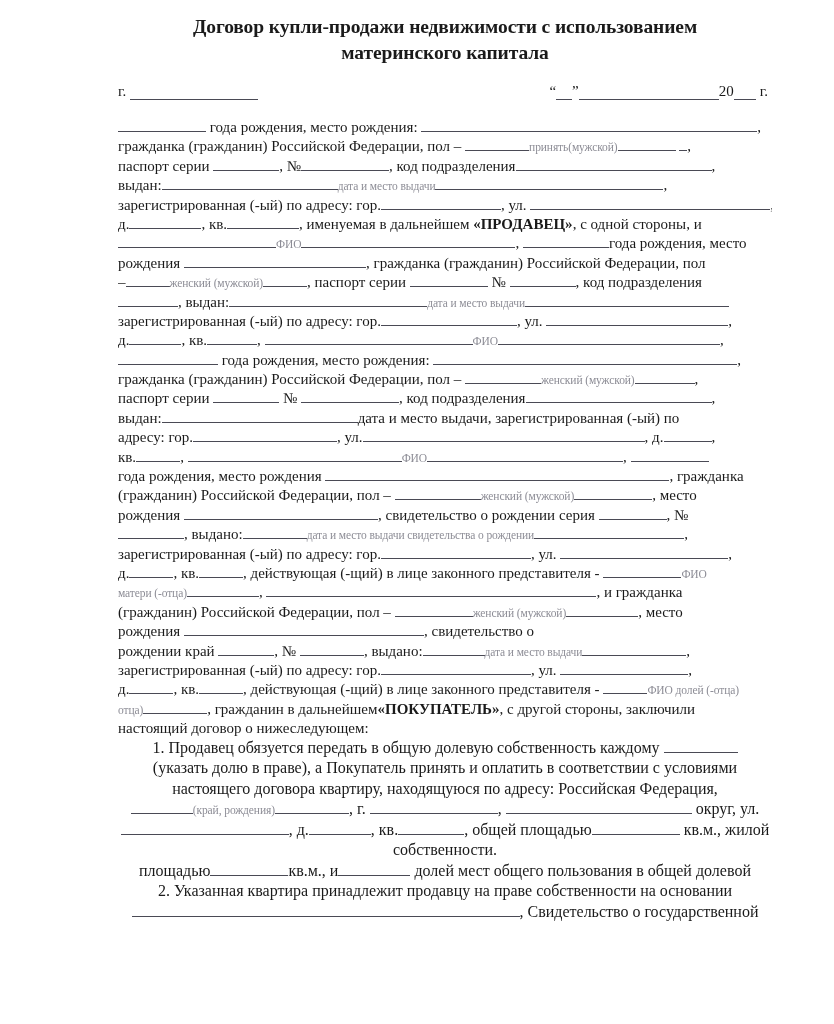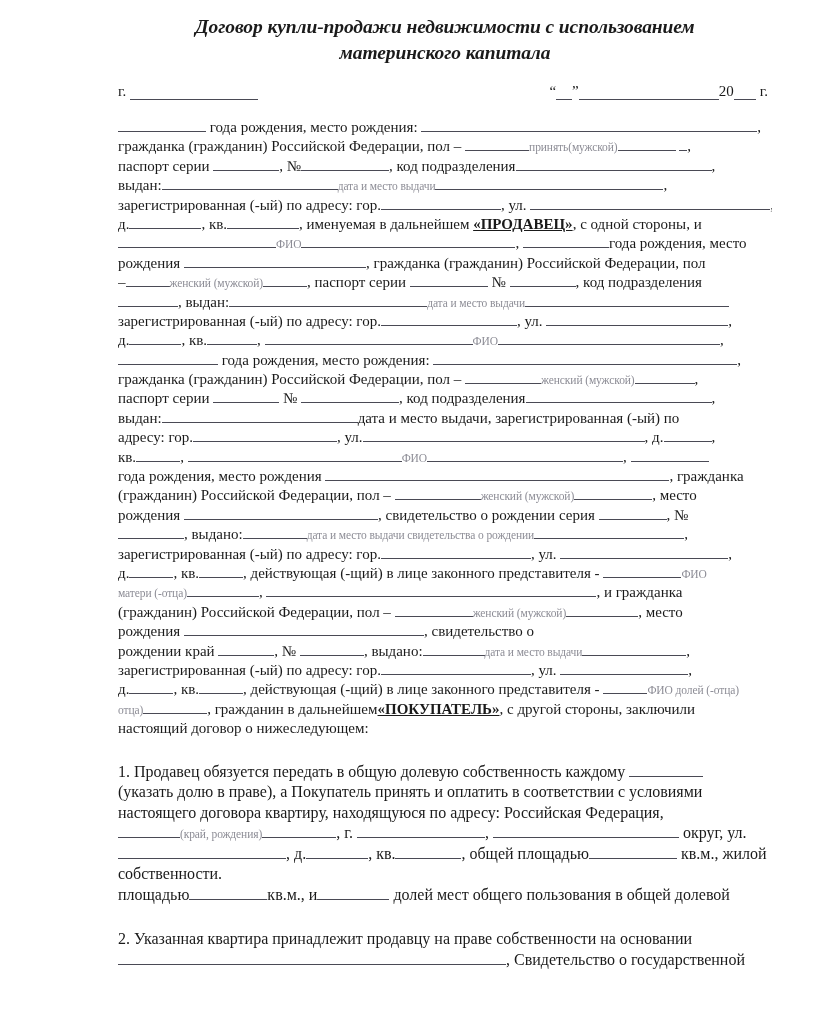--- a/index.html
+++ b/index.html
@@ -23,21 +23,20 @@
     padding: 14px 62px 0 118px;
   }
   .doc-title {
     text-align: center;
     font-weight: bold;
     font-size: 19.5px;
     line-height: 26px;
     margin: 0 0 16px 0;
     padding: 0 8px;
     letter-spacing: -0.1px;
-    font-style: italic;
   }
   .title-line2 {
     display: block;
   }
   
   .place-date-row {
     display: flex;
     justify-content: space-between;
     align-items: flex-end;
     margin-top: 16px;
@@ -76,23 +75,23 @@
     white-space: nowrap;
     overflow: hidden;
     height: 19.4px;
   }
   .hint {
     font-size: 11.5px;
     color: #8d8d96;
     font-family: "Liberation Serif", "DejaVu Serif", serif;
     letter-spacing: -0.1px;
   }
-  .bold { font-weight: bold; text-decoration: underline; }
+  .bold { font-weight: bold; }
   .section {
-    margin-top: 24px;
+    text-align: center;
   }
   .section .ln { height: 20.5px; }
 </style>
 </head>
 <body>
 
 <div class="page">
 
   <div class="doc-title">
     <span>Договор купли-продажи недвижимости с использованием</span>

